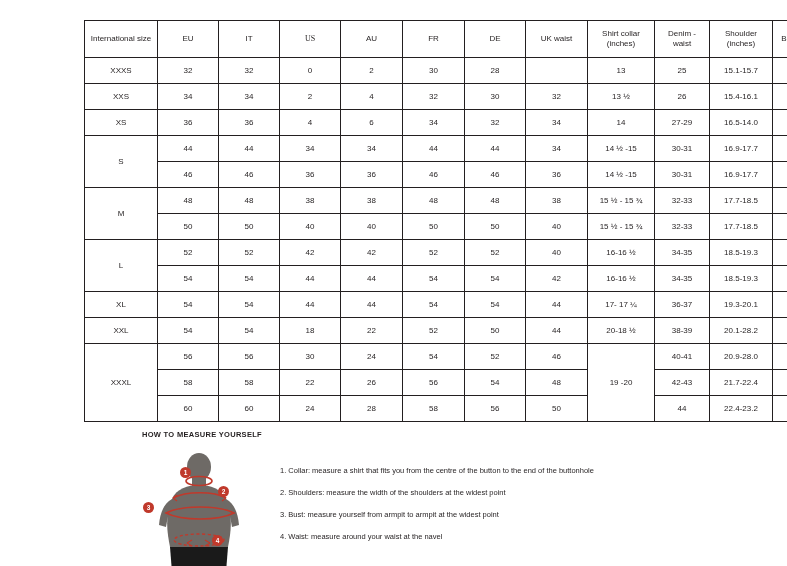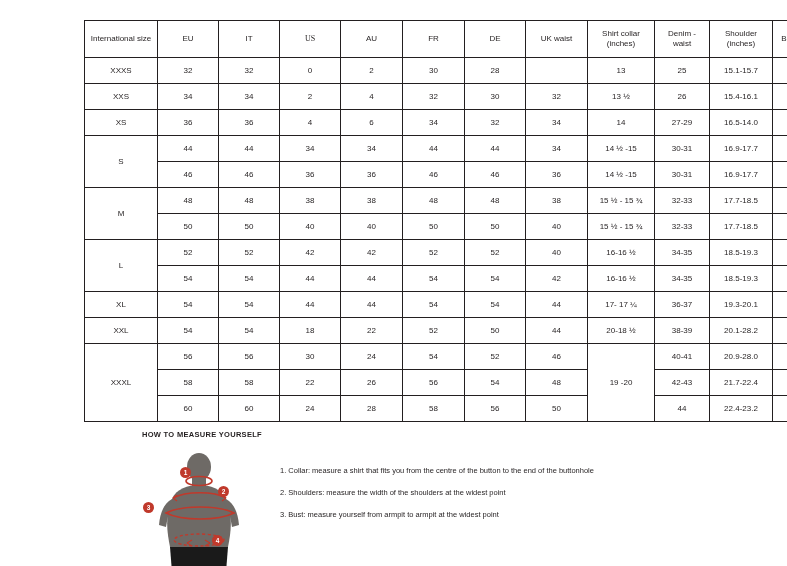--- a/index.html
+++ b/index.html
@@ -361,17 +361,18 @@
         </svg>
         <div class="callout c1">1</div>
         <div class="callout c2">2</div>
         <div class="callout c3">3</div>
         <div class="callout c4">4</div>
       </div>
       <div class="steps" id="measure-steps">
           <div class="step"><span>1.</span> <b>Collar</b><span>: measure a shirt that fits you from the centre of the button to the end of the buttonhole</span></div>
           <div class="step"><span>2.</span> <b>Shoulders</b><span>: measure the width of the shoulders at the widest point</span></div>
           <div class="step"><span>3.</span> <b>Bust</b><span>: measure yourself from armpit to armpit at the widest point</span></div>
+          <div class="step"><span>4.</span> <b>Waist</b><span>: measure around your waist at the navel</span></div>
         </div>
     </div>
   </div>
 
 </div>
 
 </body></html>

